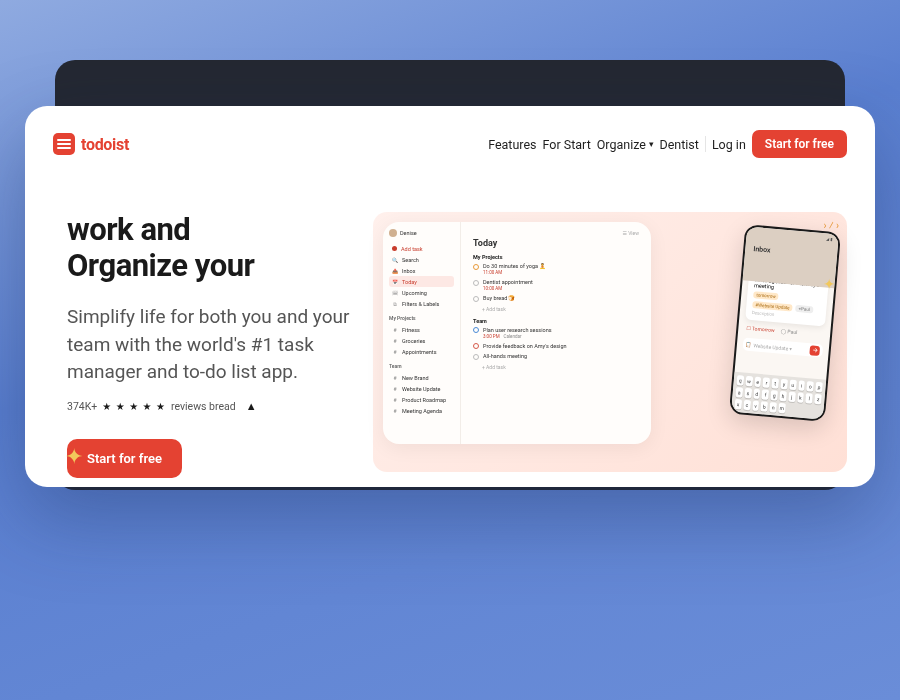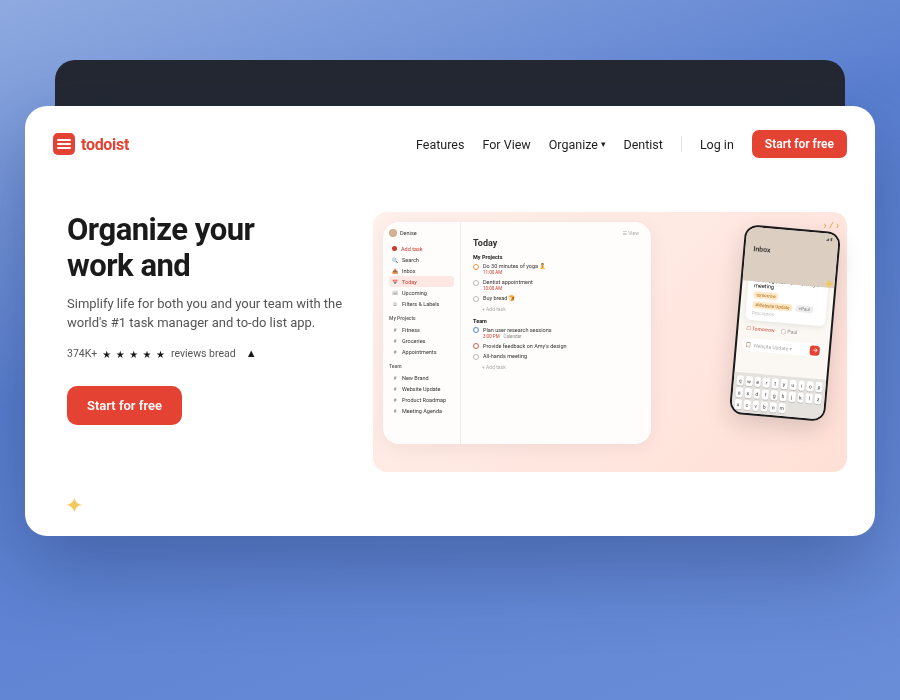--- a/index.html
+++ b/index.html
@@ -8,55 +8,55 @@
     width: 900px; height: 700px;
     background: linear-gradient(160deg, #8faae0 0%, #5a7fd0 40%, #6a8dd8 100%);
     overflow: hidden; position: relative;
   }
   .frame-stack { position: relative; margin: 60px auto 0; width: 850px; }
   .frame-back {
     position: absolute; top: 0; left: 30px; right: 30px; height: 430px;
     background: #242832; border-radius: 20px;
   }
   .card {
-    position: relative; top: 46px; width: 850px; height: 430px;
+    position: relative; top: 46px; width: 850px; height: 381px;
     background: #fff; border-radius: 22px; padding: 18px 28px 0 28px;
     box-shadow: 0 30px 80px rgba(20,40,90,0.35);
     overflow: hidden;
   }
   .navbar { display: flex; align-items: center; height: 40px; }
   .logo { display: flex; align-items: center; gap: 6px; cursor: pointer; }
   .logo-mark {
     width: 22px; height: 22px; border-radius: 5px; background: #e44232;
     display: flex; flex-direction: column; justify-content: center; gap: 2px; padding: 5px 4px;
   }
   .logo-mark span { height: 2px; background: #fff; border-radius: 1px; }
   .logo-text { font-weight: 700; color: #e44232; font-size: 16px; letter-spacing: -0.3px; }
   .nav-spacer { flex: 1; }
-  .nav-links { display: flex; gap: 18px; align-items: center; justify-content: flex-end; }
+  .nav-links { display: flex; gap: 6px; align-items: center; justify-content: flex-end; }
   .nav-link { font-size: 12.5px; color: #1f1f1f; cursor: pointer; display: flex; align-items: center; gap: 3px; }
   .nav-caret { font-size: 9px; }
   .nav-divider { width: 1px; height: 16px; background: #e5e5e5; }
   .cta {
     background: #e44232; color: #fff; font-size: 12px; font-weight: 600;
     padding: 7px 13px; border-radius: 7px; cursor: pointer;
   }
   .hero { display: flex; margin-top: 48px; gap: 20px; }
   .hero-left { flex: 0 0 300px; padding-left: 14px; }
   .headline {
     font-size: 31px; font-weight: 700; color: #1a1a1a; line-height: 1.15;
     letter-spacing: -0.5px;
   }
   .headline .line { display: block; }
   .sub {
-    margin-top: 12px; font-size: 13px; color: #555; line-height: 1.45; max-width: 290px;
+    margin-top: 20px; font-size: 19px; color: #555; line-height: 1.45; max-width: 290px;
   }
   .review-row {
     margin-top: 14px; font-size: 10.5px; color: #555;
-    display: flex; align-items: flex-end; gap: 5px;
+    display: flex; align-items: center; gap: 5px;
   }
   .stars { color: #1a1a1a; letter-spacing: 1px; font-size: 10px; }
   .plat-icon { font-size: 11px; color: #1a1a1a; }
   .hero-cta {
     display: inline-block; margin-top: 26px; background: #e44232; color: #fff;
     font-size: 13px; font-weight: 600; padding: 12px 20px; border-radius: 10px; cursor: pointer;
   }
   .sparkle {
     position: absolute; font-size: 22px; color: #f2c85b;
   }
@@ -158,37 +158,37 @@
         <div class="logo-mark">
             <span></span>
             <span></span>
             <span></span>
           </div>
         <div class="logo-text">todoist</div>
       </div>
       <div class="nav-spacer"></div>
       <div class="nav-links">
         <div class="nav-link">Features</div>
-        <div class="nav-link">For View</div>
+        <div class="nav-link">For Start</div>
         <div class="nav-link">
           <span>Organize</span>
           <span class="nav-caret">▾</span>
         </div>
         <div class="nav-link">Dentist</div>
         <div class="nav-divider"></div>
         <div class="nav-link">Log in</div>
         <div class="cta">Start for free</div>
       </div>
     </div>
 
     <div class="hero">
       <div class="hero-left">
         <h1 class="headline">
+          <span class="line">work and</span>
           <span class="line">Organize your</span>
-          <span class="line">work and</span>
         </h1>
         <p class="sub">Simplify life for both you and your team with the world's #1 task manager and to-do list app.</p>
         <div class="review-row">
           <span>374K+</span>
           <span class="stars">★ ★ ★ ★ ★</span>
           <span>reviews bread</span>
           <span class="plat-icon"></span>
           <span class="plat-icon">▲</span>
         </div>
         <div class="hero-cta">Start for free</div>

